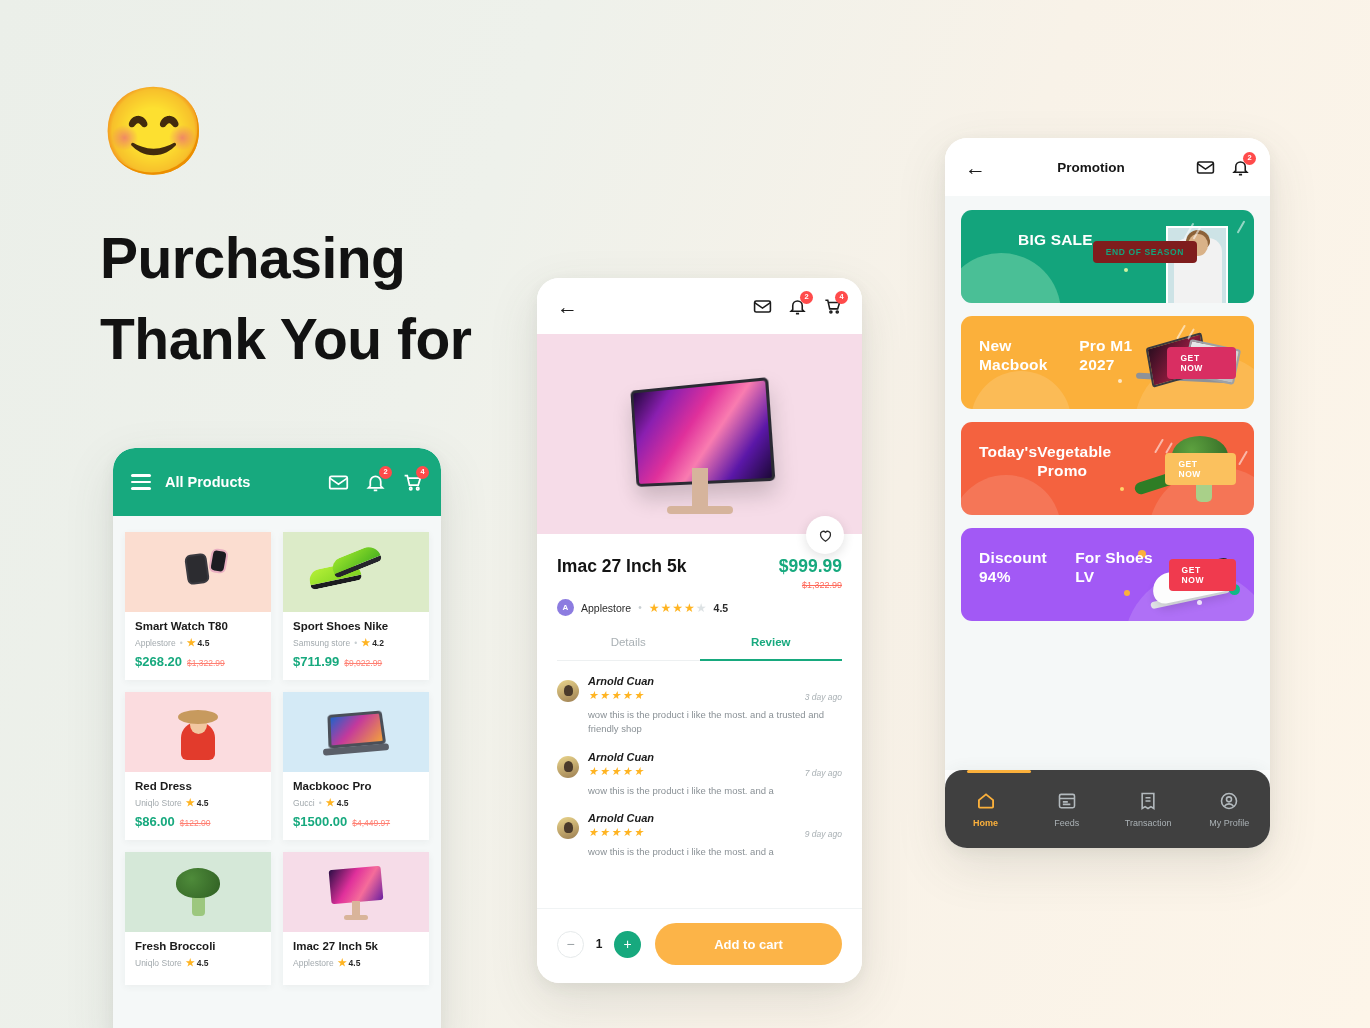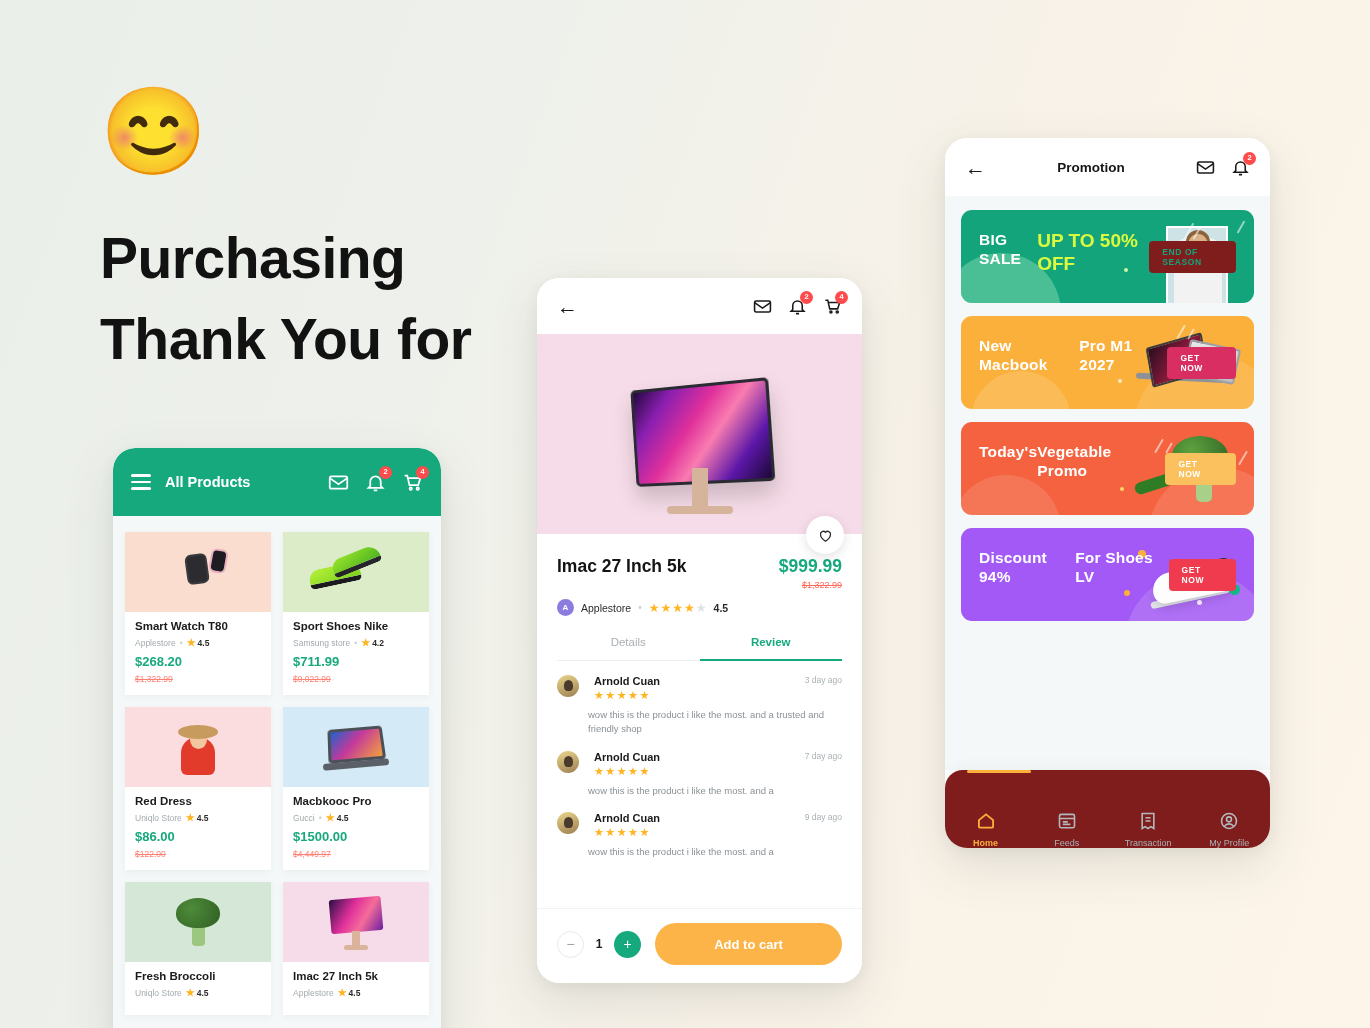--- a/index.html
+++ b/index.html
@@ -55,21 +55,21 @@
   .prod-body { background: #F5F8F8; padding: 16px 12px 0; height: calc(100% - 68px); }
   .prod-grid { display: grid; grid-template-columns: 1fr 1fr; gap: 12px; }
   .pcard { background: #fff; border-radius: 0; overflow: hidden; box-shadow: 0 2px 7px rgba(40,60,60,0.05); }
   .pthumb { height: 80px; display: flex; align-items: center; justify-content: center; position: relative; }
   .pinfo { padding: 8px 10px 11px; }
   .pname { font-size: 11.5px; font-weight: 700; color: #1B1B1B; margin-bottom: 5px; }
   .pmeta { font-size: 8.5px; color: #A3AAAE; display: flex; align-items: center; gap: 4px; margin-bottom: 6px; }
   .pmeta .dot { color: #C8CFD2; }
   .pmeta .rate { color: #2A2A2A; font-weight: 700; display: flex; align-items: center; gap: 2px; }
   .star { color: #FFB422; font-size: 10px; }
-  .pprice { display: flex; align-items: baseline; gap: 5px; flex-direction: column; }
+  .pprice { display: flex; align-items: baseline; gap: 5px; }
   .pnew { font-size: 13px; font-weight: 700; color: #17A97E; }
   .pold { font-size: 8.5px; color: #FF6A5B; text-decoration: line-through; opacity: .85; }
 
   
   .art { position: relative; width: 100%; height: 100%; }
   .watch-a, .watch-b { position: absolute; border-radius: 6px; }
   .watch-a { width: 22px; height: 30px; background: #2C2C30; left: 42%; top: 22px; transform: rotate(-8deg); border: 2px solid #3A3A40;}
   .watch-b { width: 17px; height: 24px; background: #1C1C22; left: 58%; top: 17px; transform: rotate(10deg); border: 2px solid #E9AFC1; }
   .shoe1, .shoe2 { position: absolute; border-radius: 16px 20px 7px 7px; }
   .shoe1 { width: 52px; height: 19px; background: linear-gradient(160deg,#B6F038,#7ED321); left: 18%; top: 34px; transform: rotate(-12deg); border-bottom: 5px solid #1B1B1F; }
@@ -116,21 +116,21 @@
   .store-name { font-size: 10.5px; color: #2C2C2C; }
   .stars { display: flex; gap: 1px; font-size: 12px; }
   .s-on { color: #FFB422; }
   .s-off { color: #DDE2E4; }
   .rate-num { font-size: 10.5px; color: #2C2C2C; font-weight: 600; }
   .d-tabs { display: flex; margin-top: 20px; border-bottom: 1px solid #EDF0F1; }
   .d-tab { flex: 1; text-align: center; padding-bottom: 11px; font-size: 11.5px; color: #A9B0B4; cursor: pointer; border-bottom: 2px solid transparent; margin-bottom: -1px; }
   .d-tab.active { color: #17A97E; font-weight: 700; border-bottom-color: #17A97E; }
   .reviews { flex: 1; overflow: hidden; padding: 14px 20px 0; }
   .rev { margin-bottom: 14px; }
-  .rev-head { display: flex; align-items: flex-start; gap: 15px; }
+  .rev-head { display: flex; align-items: flex-end; gap: 9px; font-style: italic; }
   .rev-av { width: 22px; height: 22px; border-radius: 50%; background: linear-gradient(160deg,#EBD68C,#9C7E52); flex: none; position: relative; overflow: hidden; }
   .rev-av::after { content: ""; position: absolute; width: 9px; height: 11px; background: #4A3A2B; border-radius: 50% 50% 40% 40%; left: 50%; margin-left: -4.5px; top: 5px; }
   .rev-main { flex: 1; }
   .rev-name { font-size: 11px; font-weight: 700; color: #1B1B1B; }
   .rev-stars { font-size: 11px; color: #FFB422; letter-spacing: 1.5px; margin-top: 2px; }
   .rev-time { font-size: 8.5px; color: #A9B0B4; }
   .rev-text { font-size: 9.5px; color: #8A9196; line-height: 1.5; margin-top: 6px; padding-left: 31px; }
   .d-footer { border-top: 1px solid #F0F3F4; padding: 14px 20px 18px; display: flex; align-items: center; gap: 14px; background: #fff; }
   .qty { display: flex; align-items: center; gap: 11px; }
   .qbtn { width: 27px; height: 27px; border-radius: 50%; display: flex; align-items: center; justify-content: center;
@@ -188,21 +188,21 @@
   .vb-stem { position: absolute; right: 34px; top: 48px; width: 16px; height: 32px; background: #A9D089; border-radius: 5px; }
   .vb-pepper { position: absolute; right: 66px; bottom: 26px; width: 46px; height: 12px; background: #2E7D25; border-radius: 10px 3px 3px 10px; transform: rotate(-18deg); }
 
   
   #promo4 { background: #A259F5; }
   #promo4 .pm-btn { background: #F03A4E; color: #fff; }
   .sh-body { position: absolute; right: 16px; top: 40px; width: 78px; height: 30px; background: #FDFDFD; border-radius: 28px 14px 8px 18px; transform: rotate(-12deg); box-shadow: 0 6px 10px rgba(0,0,0,.12); }
   .sh-heel { position: absolute; right: 14px; top: 31px; width: 26px; height: 20px; background: #2A2A2A; border-radius: 6px 8px 3px 3px; transform: rotate(-12deg); }
   .sh-sole { position: absolute; right: 16px; top: 66px; width: 80px; height: 7px; background: #E4E7EA; border-radius: 5px; transform: rotate(-12deg); }
 
-  .p-nav { height: 78px; background: #7f1d1d; border-radius: 18px 18px 0 0; display: flex; align-items: flex-end;
+  .p-nav { height: 78px; background: #404040; border-radius: 18px 18px 0 0; display: flex; align-items: center;
     position: relative; box-shadow: 0 -3px 14px rgba(60,70,70,.05); }
   .p-nav::before { content: ""; position: absolute; top: 0; left: 22px; width: 64px; height: 3px; background: #FBB03B; border-radius: 2px; }
   .nav-item { flex: 1; display: flex; flex-direction: column; align-items: center; gap: 7px; cursor: pointer; }
   .nav-item svg { width: 20px; height: 20px; }
   .nav-label { font-size: 9px; color: #AAB1B5; }
   .nav-item.active .nav-label { color: #FBB03B; font-weight: 700; }
   .nav-item.active svg { color: #FBB03B; }
   .nav-item svg { color: #B3BABE; }
 </style>
 </head>
@@ -534,21 +534,20 @@
         <div class="ph-frame"></div>
           <div class="ph-person"></div>
           <div class="ph-hair"></div>
           <div class="ph-head"></div>
         <div class="spark" style="right:56px;top:12px;height:18px"></div>
         <div class="spark" style="right:48px;top:16px;height:14px"></div>
         <div class="spark" style="right:4px;top:10px;height:14px"></div>
         <div class="pdot" style="width:4px;height:4px;right:118px;top:58px;background:#CFF3A1"></div>
       </div>
       <div class="pm-line1">BIG SALE</div>
-      <div class="pm-line2">UP TO 50% OFF</div>
       <div class="pm-btn">END OF SEASON</div>
     </div>
 
     <div class="promo" id="promo2">
       <div class="blob" style="width:100px;height:100px;left:10px;bottom:-62px;background:#fff;opacity:.14"></div>
       <div class="blob" style="width:150px;height:150px;right:-30px;bottom:-95px;background:#fff;opacity:.12"></div>
       <div class="promo-art">
         <div class="mb-base"></div>
           <div class="mb-a"></div>
           <div class="mb-b"></div>

